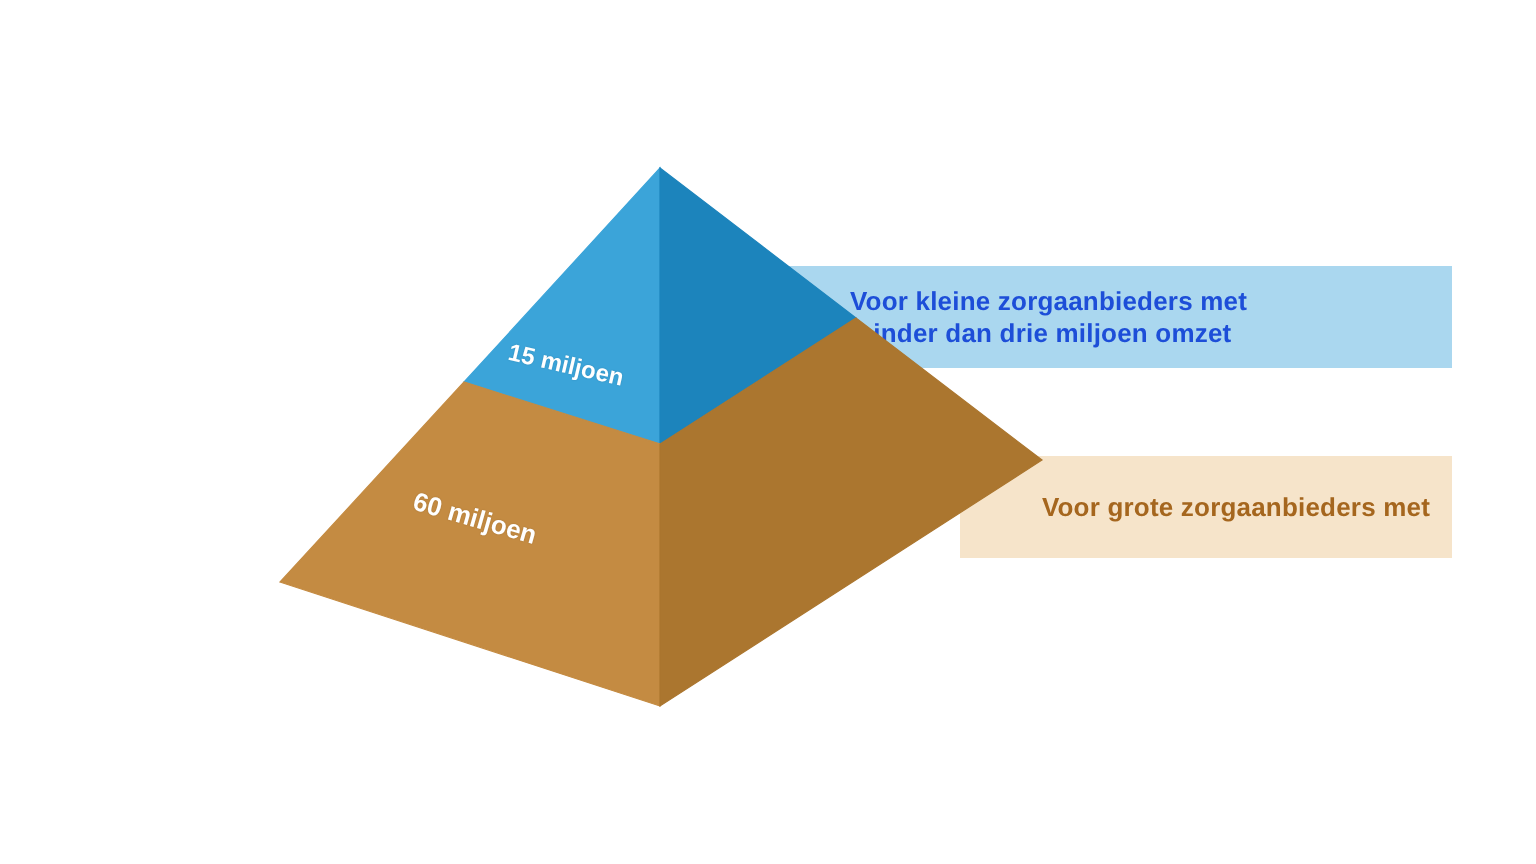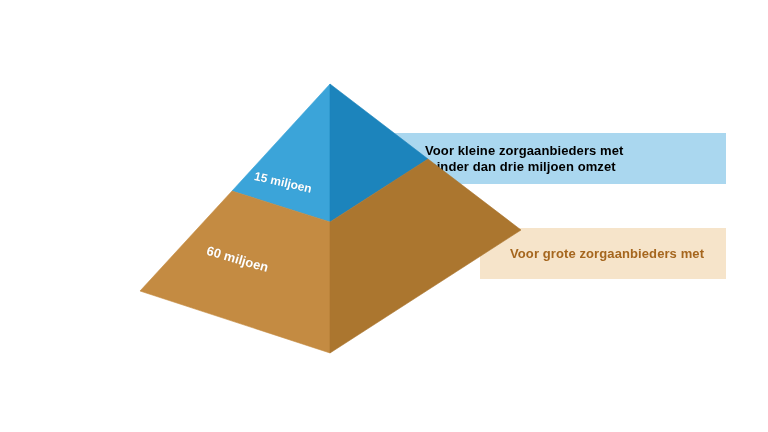--- a/index.html
+++ b/index.html
@@ -43,27 +43,27 @@
   }
   #label-top    { left: 256px; top: 169px; font-size: 12px; transform: rotate(13deg); transform-origin: 0 0; }
   #label-bottom { left: 209px; top: 243px; font-size: 13px; transform: rotate(16deg); transform-origin: 0 0; }
 </style>
 </head>
 <body>
 
 <div class="stage">
 
   <div class="callout" id="callout-blue" style="background-color: rgb(170, 215, 239);">
-    <div class="callout-text" style="color: #000000;">
+    <div class="callout-text" style="color: #1d4ed8;">
       <span>Voor kleine zorgaanbieders met</span><br>
       <span>minder dan drie miljoen omzet</span>
     </div>
   </div>
 
-  <div class="callout" id="callout-tan" style="background-color: rgb(246, 228, 202);">
+  <div class="callout" id="callout-tan" style="background-color: rgb(246, 228, 202); text-align: center;">
     <div class="callout-text" style="color: rgb(165, 102, 30);">
       <span>Voor grote zorgaanbieders met</span><br>
     </div>
   </div>
 
   <svg class="pyramid" width="768" height="432" viewBox="0 0 768 432">
 
     <polygon points="330,84 232,191 330,222" stroke-width="0.6" fill="#3BA4D9" stroke="#3BA4D9"></polygon>
     <polygon points="330,84 330,222 428,159" stroke-width="0.6" fill="#1C84BC" stroke="#1C84BC"></polygon>
 

